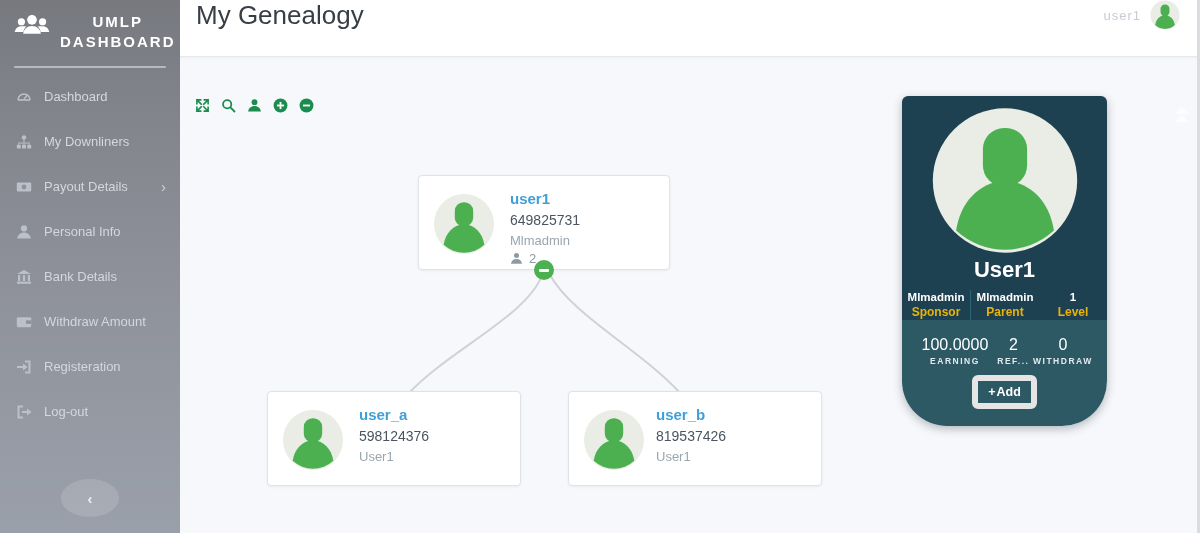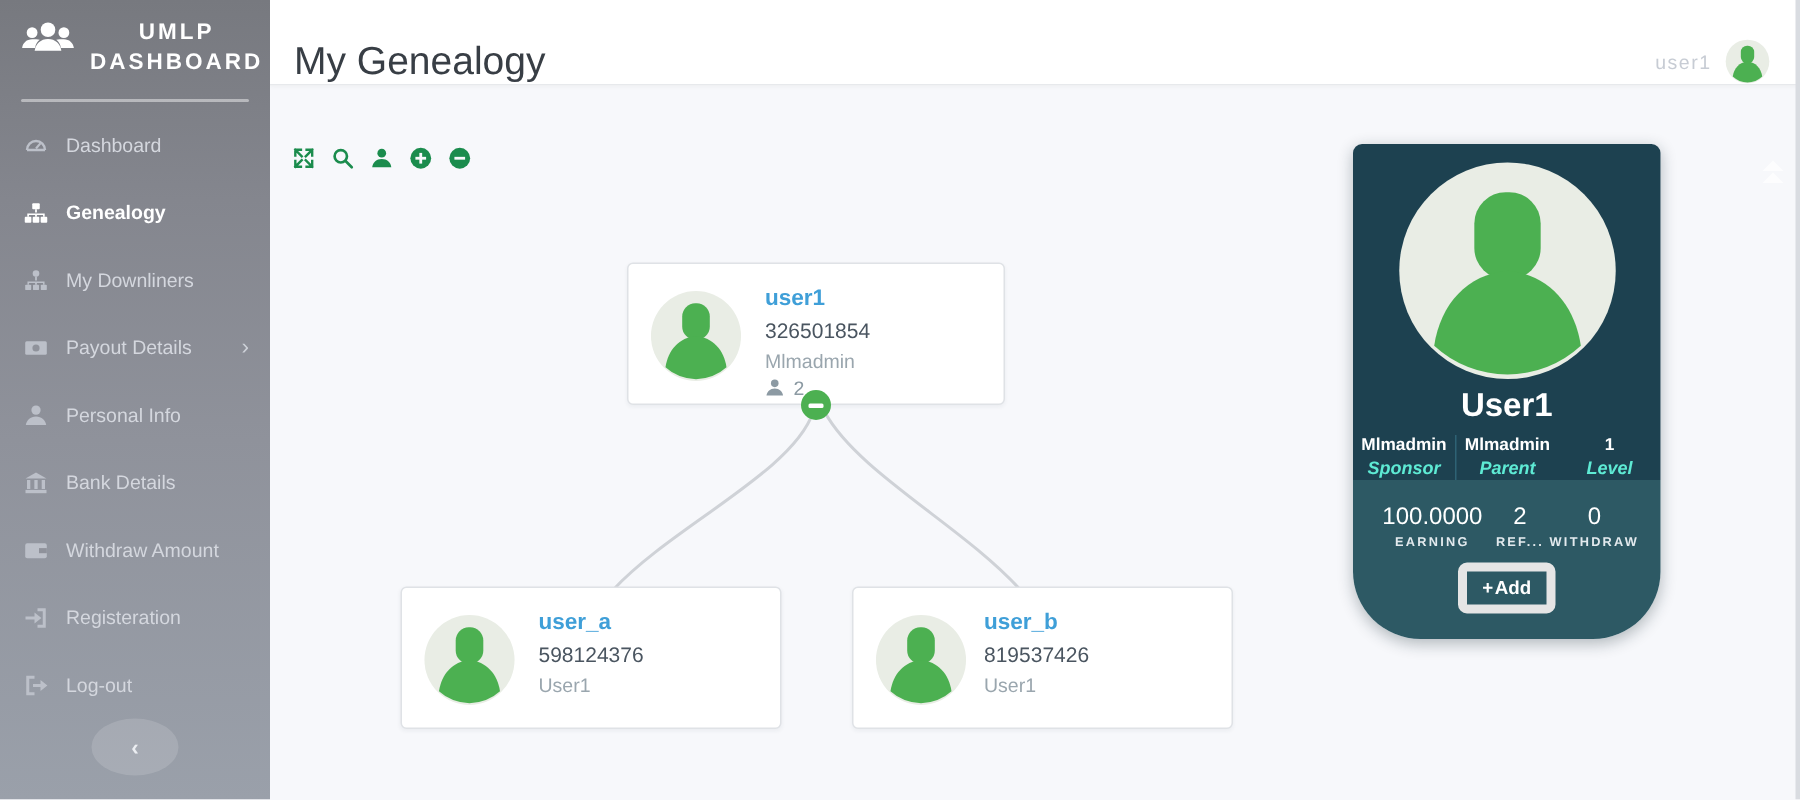--- a/index.html
+++ b/index.html
@@ -19,21 +19,21 @@
   .nav-item svg { width:16px; height:16px; flex:0 0 auto; color:#bcc0c9; }
   .nav-item.active { color:#ffffff; font-weight:bold; }
   .nav-item.active svg { color:#ffffff; }
   .nav-chevron { margin-left:auto; font-size:15px; color:#cdd1d8; line-height:1; }
   .collapse-btn { position:absolute; left:61px; bottom:16px; width:58px; height:38px; border-radius:50%;
     background:rgba(255,255,255,0.14); display:flex; align-items:center; justify-content:center;
     color:#eceef2; font-size:15px; font-weight:bold; cursor:pointer; }
 
   
   .header { position:absolute; left:180px; top:0; width:1020px; height:57px; background:#ffffff; z-index:2;
-    display:flex; align-items:flex-end; border-bottom:1px solid #e7e9ec; box-shadow:0 1px 3px rgba(0,0,0,0.04);gap:39px; }
+    display:flex; align-items:flex-start; border-bottom:1px solid #e7e9ec; box-shadow:0 1px 3px rgba(0,0,0,0.04);gap:39px; }
   .page-title { margin-left:16px; font-size:26px; color:#383e45; font-weight:400; }
   .header-right { margin-left:auto; margin-right:20px; display:flex; align-items:center; gap:9px; }
   .header-username { font-size:13px; color:#c7ccd4; letter-spacing:1px; cursor:pointer; }
   .header-avatar { width:30px; height:30px; cursor:pointer; }
 
   
   .content { position:absolute; left:180px; top:57px; width:1020px; height:476px; }
   .edge-strip { position:absolute; right:0; top:0; width:3px; height:533px; background:#d9dce1; z-index:4; }
 
   .toolbar { position:absolute; left:15px; top:41px; display:flex; align-items:center; gap:11px; }
@@ -58,21 +58,21 @@
   
   .profile-card { position:absolute; left:722px; top:39px; width:205px; height:330px;
     box-shadow:0 3px 10px rgba(20,40,50,0.30); border-radius:6px 6px 45px 45px; }
   .profile-top { background:#1d4150; height:224px; border-radius:6px 6px 0 0; display:flex; flex-direction:column; align-items:center; }
   .profile-avatar { width:150px; height:150px; margin-top:10px; }
   .profile-name { color:#fff; font-size:22px; font-weight:bold; margin-top:2px; }
   .profile-info { display:flex; width:100%; margin-top:7px; }
   .info-col { flex:1; text-align:center; line-height:15px; }
   .info-col.first { border-right:1px solid #2e6274; }
   .info-value { color:#fff; font-size:11.5px; font-weight:bold; }
-  .info-label { color:#5eead4; font-size:12px; font-weight:bold;font-style:italic; }
+  .info-label { color:#eab308; font-size:12px; font-weight:bold; }
   .profile-bottom { background:#2d5964; height:106px; border-radius:0 0 45px 45px; padding-top:16px; }
   .stats { display:flex; padding:0 14px; }
   .stat { text-align:center; }
   .stat:nth-child(1){ flex:0 0 44%; } .stat:nth-child(2){ flex:0 0 22%; } .stat:nth-child(3){ flex:0 0 34%; }
   .stat-value { color:#fff; font-size:16px; }
   .stat-label { color:#e3eaee; font-size:8.5px; font-weight:bold; letter-spacing:1.5px; margin-top:2px; }
   .add-btn { display:block; margin:9px auto 0 auto; background:transparent; border:6px solid #e5e5e5; border-radius:6px;
     color:#fff; font-weight:bold; font-size:12.5px; padding:4px 10px; cursor:pointer; font-family:inherit; }
   .add-btn .plus { font-weight:bold; margin-right:1px; }
 
@@ -118,31 +118,20 @@
 
     <div class="nav">
       <div class="nav-item">
         <svg viewBox="0 0 16 16" fill="none" stroke="currentColor" stroke-width="1.6">
           <path d="M2 11 a6 6 0 0 1 12 0" fill="none"></path>
             <path d="M2 11 h12"></path>
             <path d="M8 10 L11 6.5" stroke-width="1.4"></path>
         </svg>
         <span>Dashboard</span>
       </div>
-      <div class="nav-item active">
-        <svg viewBox="0 0 16 16" fill="currentColor">
-          <rect x="5.5" y="1.5" width="5" height="4" rx="0.6"></rect>
-            <rect x="0.5" y="10.5" width="4.4" height="4" rx="0.6"></rect>
-          <rect x="5.8" y="10.5" width="4.4" height="4" rx="0.6"></rect>
-            <rect x="11.1" y="10.5" width="4.4" height="4" rx="0.6"></rect>
-          <path d="M7.4 5.5h1.2v2.2H7.4z"></path>
-            <path d="M2.2 8.3h11.6v1.1H2.2z M2.2 8.3h1.1v2.2H2.2z M7.4 8.3h1.2v2.2H7.4z M12.7 8.3h1.1v2.2h-1.1z"></path>
-        </svg>
-        <span>Genealogy</span>
-      </div>
       <div class="nav-item">
         <svg viewBox="0 0 16 16" fill="currentColor">
           <circle cx="8" cy="3.4" r="2.2"></circle>
             <rect x="0.8" y="10.8" width="4" height="3.6" rx="0.6"></rect>
           <rect x="6" y="10.8" width="4" height="3.6" rx="0.6"></rect>
             <rect x="11.2" y="10.8" width="4" height="3.6" rx="0.6"></rect>
           <path d="M7.4 5.6h1.2v2.4H7.4z M2.3 8.6h11.4v1h-11.4z M2.3 8.6h1v2.2h-1z M7.4 8.6h1.2v2.2H7.4z M12.7 8.6h1v2.2h-1z"></path>
         </svg>
         <span>My Downliners</span>
       </div>
@@ -236,21 +225,21 @@
       <path d="M362 218 C348 258 268 294 229 336" fill="none" stroke="#cfd2d7" stroke-width="2"></path>
       <path d="M370 218 C392 258 462 294 500 336" fill="none" stroke="#cfd2d7" stroke-width="2"></path>
     </svg>
 
     <div class="node" style="left:238px; top:118px; width:252px; height:95px;">
       <svg class="node-avatar" viewBox="0 0 64 64">
           <use href="#person-avatar"></use>
         </svg>
       <div>
         <div class="node-name">user1</div>
-        <div class="node-id">326501854</div>
+        <div class="node-id">649825731</div>
         <div class="node-sub">Mlmadmin</div>
         <div class="node-count">
           <svg viewBox="0 0 16 16">
               <use href="#person-glyph"></use>
             </svg>
           <span>2</span>
         </div>
       </div>
     </div>
     <div class="collapse-node-btn"></div>

